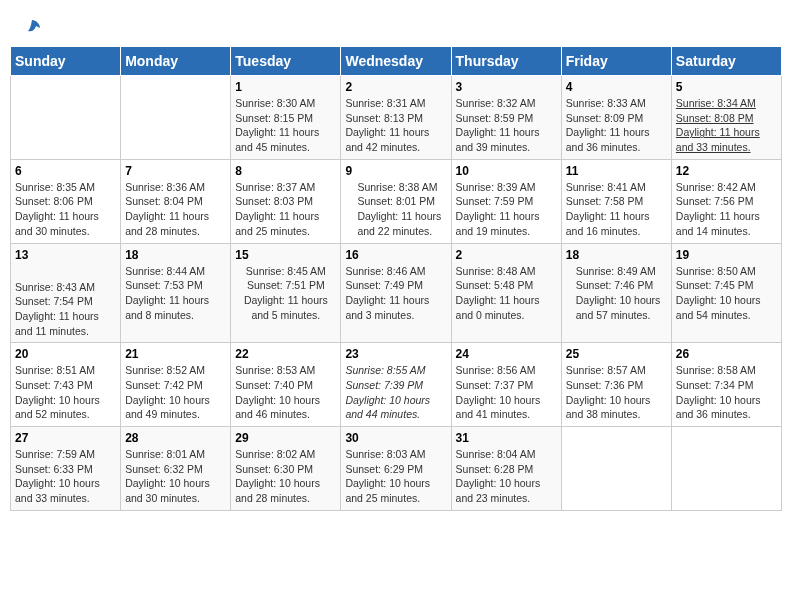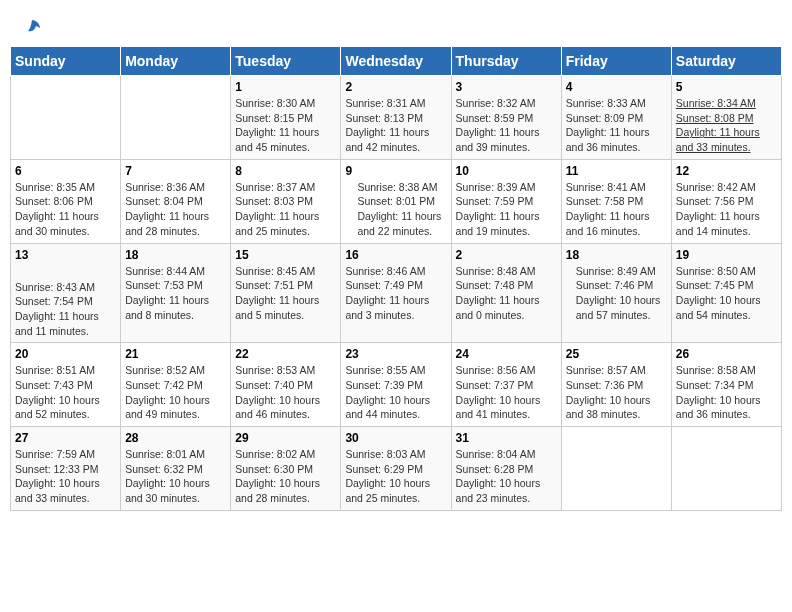--- a/index.html
+++ b/index.html
@@ -201,34 +201,34 @@
 Daylight: 11 hours and 11 minutes.</div>
         </td>
         <td>
           <span class="day-number">18</span>
           <div class="day-info" style="white-space: pre-line;">Sunrise: 8:44 AM
 Sunset: 7:53 PM
 Daylight: 11 hours and 8 minutes.</div>
         </td>
         <td>
           <span class="day-number">15</span>
-          <div class="day-info" style="white-space: pre-line;">Sunrise: 8:45 AM
+          <div class="day-info" style="white-space: pre-line; text-align: center;">Sunrise: 8:45 AM
 Sunset: 7:51 PM
 Daylight: 11 hours and 5 minutes.</div>
         </td>
         <td>
           <span class="day-number">16</span>
           <div class="day-info" style="white-space: pre-line;">Sunrise: 8:46 AM
 Sunset: 7:49 PM
 Daylight: 11 hours and 3 minutes.</div>
         </td>
         <td>
           <span class="day-number">2</span>
           <div class="day-info" style="white-space: pre-line;">Sunrise: 8:48 AM
-Sunset: 7:48 PM
+Sunset: 5:48 PM
 Daylight: 11 hours and 0 minutes.</div>
         </td>
         <td>
           <span class="day-number">18</span>
           <div class="day-info" style="white-space: pre-line; margin-left: 10px;">Sunrise: 8:49 AM
 Sunset: 7:46 PM
 Daylight: 10 hours and 57 minutes.</div>
         </td>
         <td>
           <span class="day-number">19</span>
@@ -251,21 +251,21 @@
 Daylight: 10 hours and 49 minutes.</div>
         </td>
         <td>
           <span class="day-number">22</span>
           <div class="day-info" style="white-space: pre-line;">Sunrise: 8:53 AM
 Sunset: 7:40 PM
 Daylight: 10 hours and 46 minutes.</div>
         </td>
         <td>
           <span class="day-number">23</span>
-          <div class="day-info" style="white-space: pre-line;">Sunrise: 8:55 AM
+          <div class="day-info" style="white-space: pre-line; font-style: italic;">Sunrise: 8:55 AM
 Sunset: 7:39 PM
 Daylight: 10 hours and 44 minutes.</div>
         </td>
         <td>
           <span class="day-number">24</span>
           <div class="day-info" style="white-space: pre-line;">Sunrise: 8:56 AM
 Sunset: 7:37 PM
 Daylight: 10 hours and 41 minutes.</div>
         </td>
         <td>
@@ -278,21 +278,21 @@
           <span class="day-number">26</span>
           <div class="day-info" style="white-space: pre-line;">Sunrise: 8:58 AM
 Sunset: 7:34 PM
 Daylight: 10 hours and 36 minutes.</div>
         </td>
       </tr>
       <tr>
         <td>
           <span class="day-number">27</span>
           <div class="day-info" style="white-space: pre-line;">Sunrise: 7:59 AM
-Sunset: 12:33 PM
+Sunset: 6:33 PM
 Daylight: 10 hours and 33 minutes.</div>
         </td>
         <td>
           <span class="day-number">28</span>
           <div class="day-info" style="white-space: pre-line;">Sunrise: 8:01 AM
 Sunset: 6:32 PM
 Daylight: 10 hours and 30 minutes.</div>
         </td>
         <td>
           <span class="day-number">29</span>

